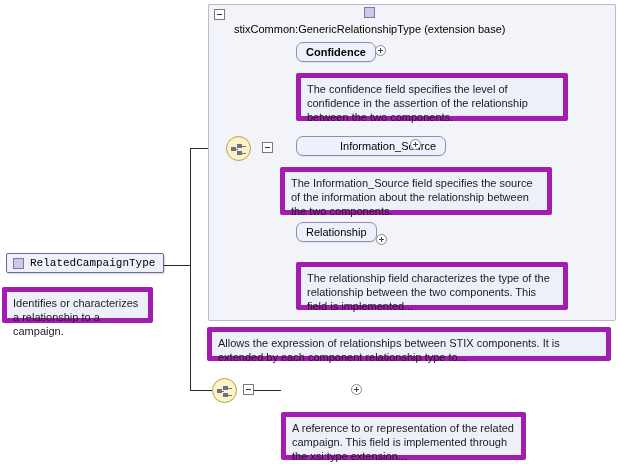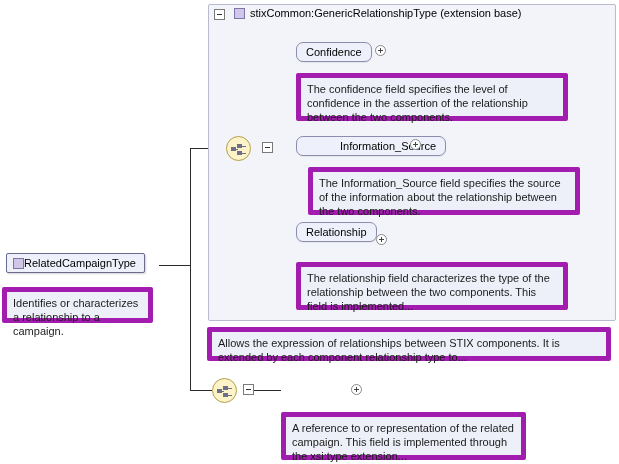--- a/index.html
+++ b/index.html
@@ -34,20 +34,21 @@
     border-radius: 2px;
   }
   .group-header {
     position: absolute;
     display: flex;
     align-items: center;
     gap: 5px;
     font-size: 11px;
     color: #000;
     white-space: nowrap;
+    flex-direction: column;
   }
   .sq-icon {
     width: 11px;
     height: 11px;
     background: #cfc6e8;
     border: 1px solid #7d74a8;
     box-sizing: border-box;
   }
 
   
@@ -112,24 +113,26 @@
   }
 
   
   .root-box {
     position: absolute;
     background: #eef1fb;
     border: 1px solid #6b6b8f;
     border-radius: 2px;
     display: flex;
     align-items: center;
+    gap: 6px;
     padding: 3px 8px 3px 6px;
     font-size: 11px;
     white-space: nowrap;
     box-shadow: 1px 1px 2px rgba(0,0,0,0.18);
+    font-family: Liberation Mono, monospace;
   }
 
   
   .note {
     position: absolute;
     background: #eef0f9;
     border: 5px solid #a21caf;
     border-radius: 2px;
     padding: 4px 6px;
     font-size: 11px;
@@ -213,31 +216,31 @@
       <i class="b1"></i>
         <i class="b2"></i>
         <i class="b3"></i>
         <i class="line1"></i>
         <i class="line2"></i>
         <i class="line3"></i>
     </span>
   </div>
   <div class="pm" style="left:262px; top:142px;"></div>
 
-  <div class="node" style="left:296px; top:42px;">
+  <div class="node" style="left:296px; top:42px;font-weight:bold;">
     <span>Confidence</span>
   </div>
   <div class="circ-plus" style="left:375px; top:45px;"></div>
   <div class="note" style="left:296px; top:73px; width:272px; height:48px;">The confidence field specifies the level of confidence in the assertion of the relationship between the two components.</div>
 
   <div class="node" style="left:296px; top:136px;padding-left:43px;">
     <span>Information_Source</span>
   </div>
   <div class="circ-plus" style="left:410px; top:139px;"></div>
-  <div class="note" style="left:308px; top:167px; width:272px; height:48px;">The Information_Source field specifies the source of the information about the relationship between the two components.</div>
+  <div class="note" style="left:280px; top:167px; width:272px; height:48px;">The Information_Source field specifies the source of the information about the relationship between the two components.</div>
 
   <div class="node" style="left:296px; top:222px;">
     <span>Relationship</span>
   </div>
   <div class="circ-plus" style="left:376px; top:234px;"></div>
   <div class="note plain" style="left:207px; top:327px; width:404px; height:34px;">Allows the expression of relationships between STIX components. It is extended by each component relationship type to...</div>
 
   <div class="note" style="left:296px; top:262px; width:272px; height:48px;">The relationship field characterizes the type of the relationship between the two components. This field is implemented...</div>
 
   <div class="seq" style="left:212px; top:378px;">

